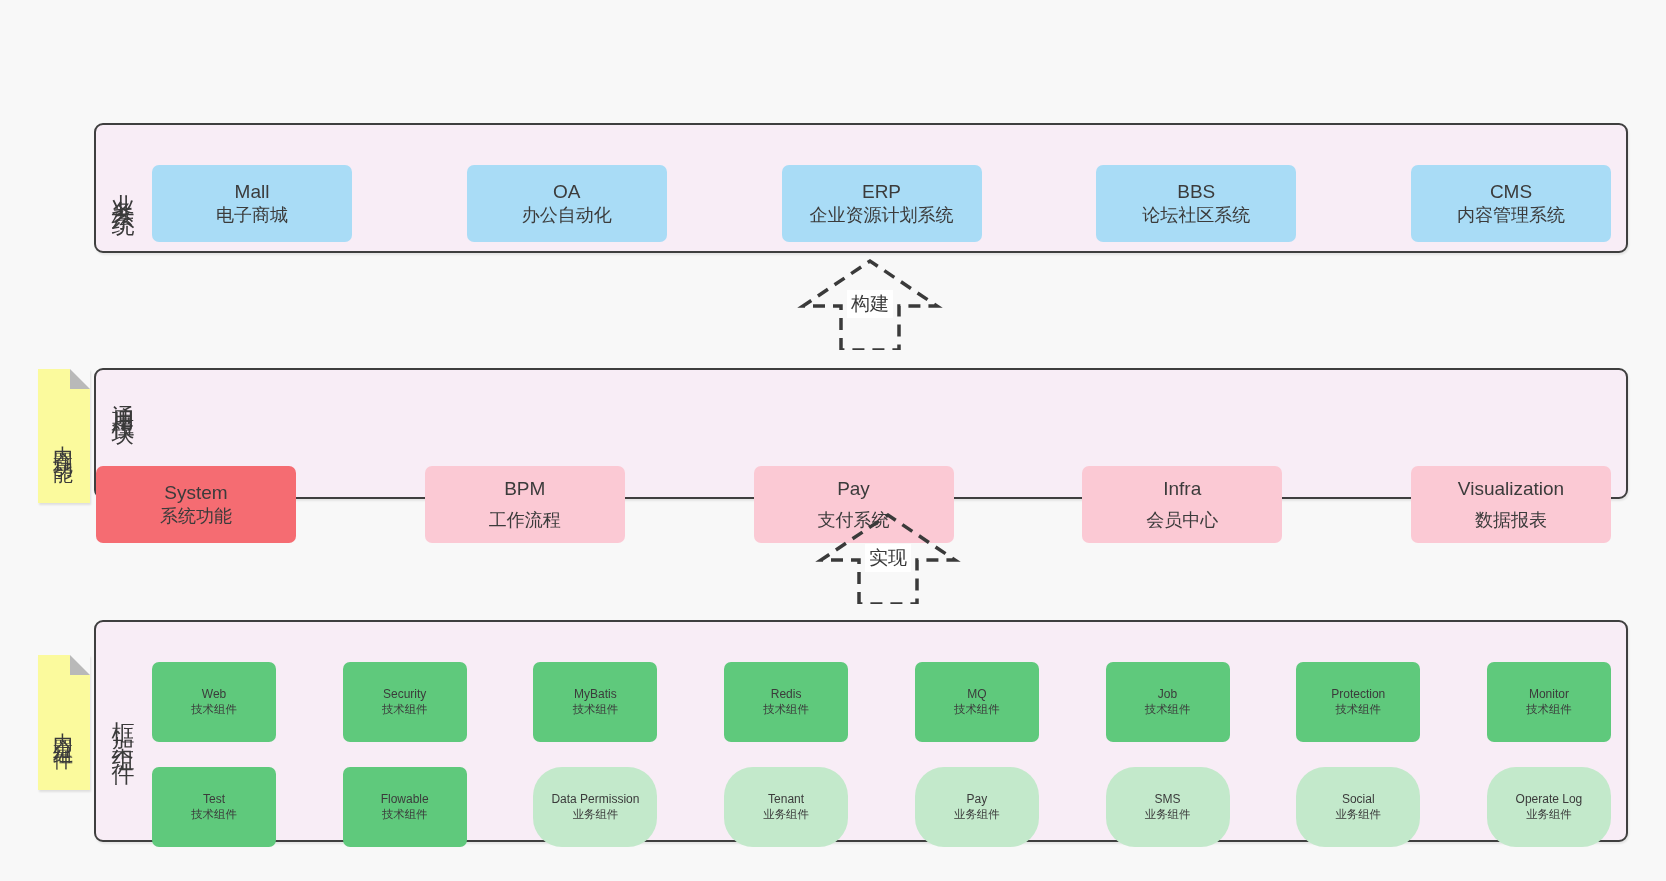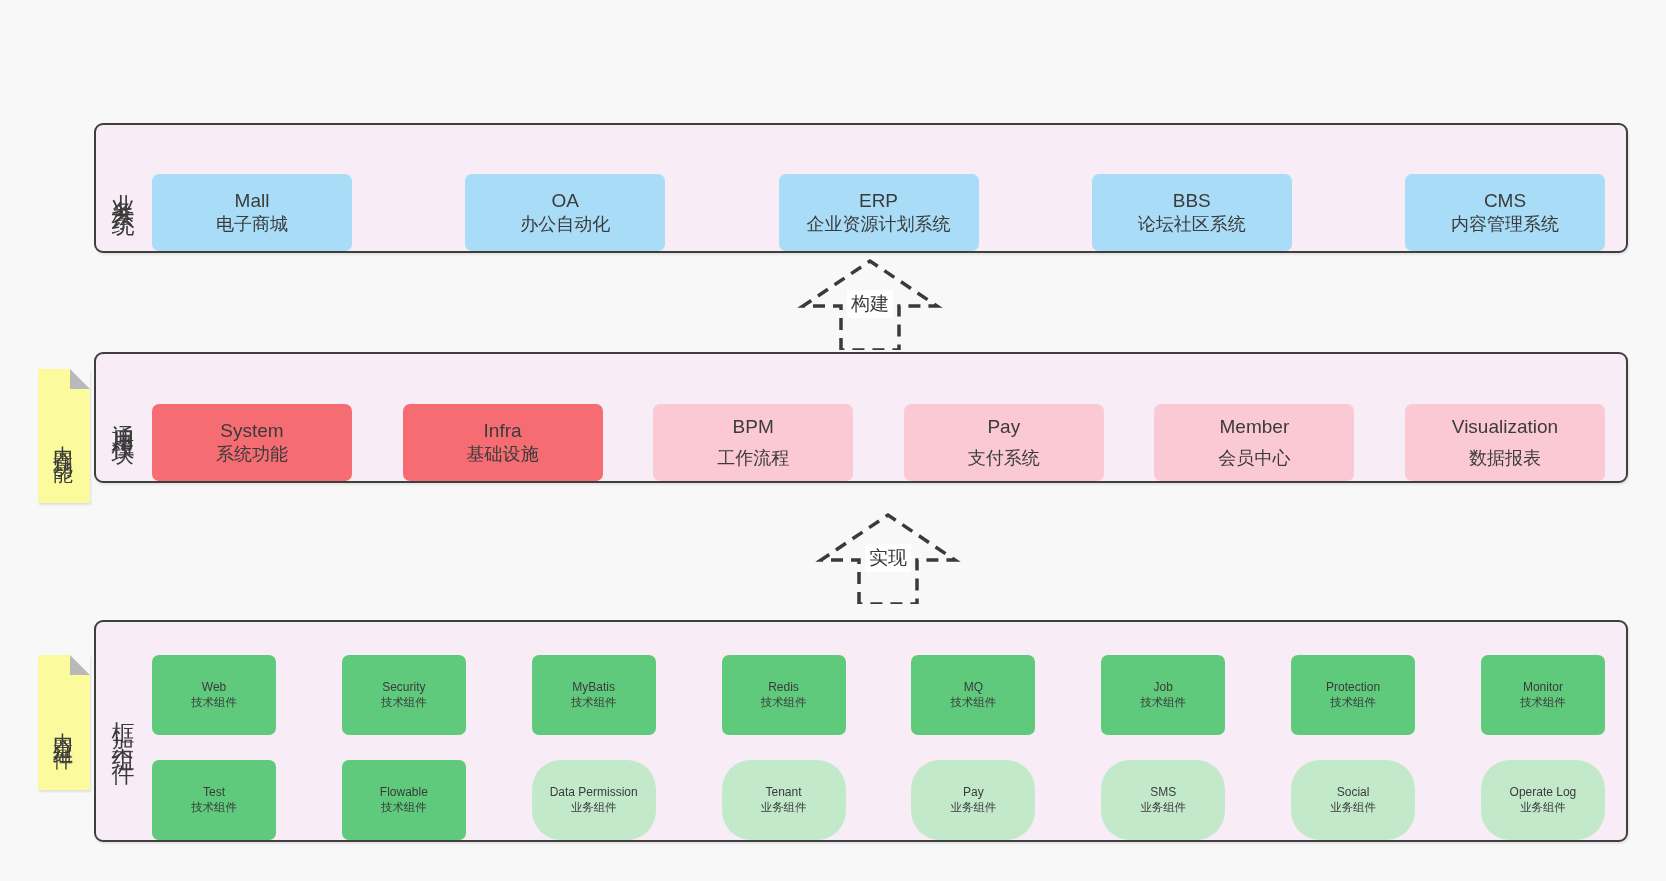--- a/index.html
+++ b/index.html
@@ -18,21 +18,21 @@
     left: 94px;
     width: 1534px;
     background: #f8edf6;
     border: 2px solid #3f3f3f;
     border-radius: 9px;
     box-sizing: border-box;
     display: flex;
     box-shadow: 1px 2px 2px rgba(0,0,0,0.08);
   }
   #panel-business   { top: 123px; height: 130px; }
-  #panel-modules    { top: 352px; height: 131px; }
+  #panel-modules    { top: 368px; height: 131px; flex-direction: column; }
   #panel-components { top: 620px; height: 222px; }
 
   .panel-label {
     width: 56px;
     flex: 0 0 56px;
     display: flex;
     align-items: center;
     justify-content: center;
   }
   .panel-label span {
@@ -41,23 +41,23 @@
     font-size: 23px;
     letter-spacing: 6px;
     color: #3a3a3a;
   }
   #panel-components .panel-label span { letter-spacing: 14px; }
 
   .panel-content {
     flex: 1;
     display: flex;
     flex-direction: column;
-    justify-content: flex-end;
+    justify-content: flex-start;
     gap: 25px;
-    padding-right: 21px;
+    padding-right: 15px;
     margin-top: 40px;
   }
   .box-row { display: flex; justify-content: space-between; }
 
   
   .box {
     border-radius: 7px;
     display: flex;
     flex-direction: column;
     align-items: center;
@@ -177,34 +177,30 @@
 <div class="panel" id="panel-modules">
   <div class="panel-label">
     <span>通用模块</span>
   </div>
   <div class="panel-content">
     <div class="box-row">
       <div class="box box-lg" data-variant="red">
         <span class="en">System</span>
         <span class="zh">系统功能</span>
       </div>
-      <div class="box box-lg" data-variant="red">
-        <span class="en">Infra</span>
-        <span class="zh">基础设施</span>
-      </div>
       <div class="box box-lg" data-variant="pink">
         <span class="en">BPM</span>
         <span class="zh">工作流程</span>
       </div>
       <div class="box box-lg" data-variant="pink">
         <span class="en">Pay</span>
         <span class="zh">支付系统</span>
       </div>
       <div class="box box-lg" data-variant="pink">
-        <span class="en">Member</span>
+        <span class="en">Infra</span>
         <span class="zh">会员中心</span>
       </div>
       <div class="box box-lg" data-variant="pink">
         <span class="en">Visualization</span>
         <span class="zh">数据报表</span>
       </div>
     </div>
   </div>
 </div>
 

